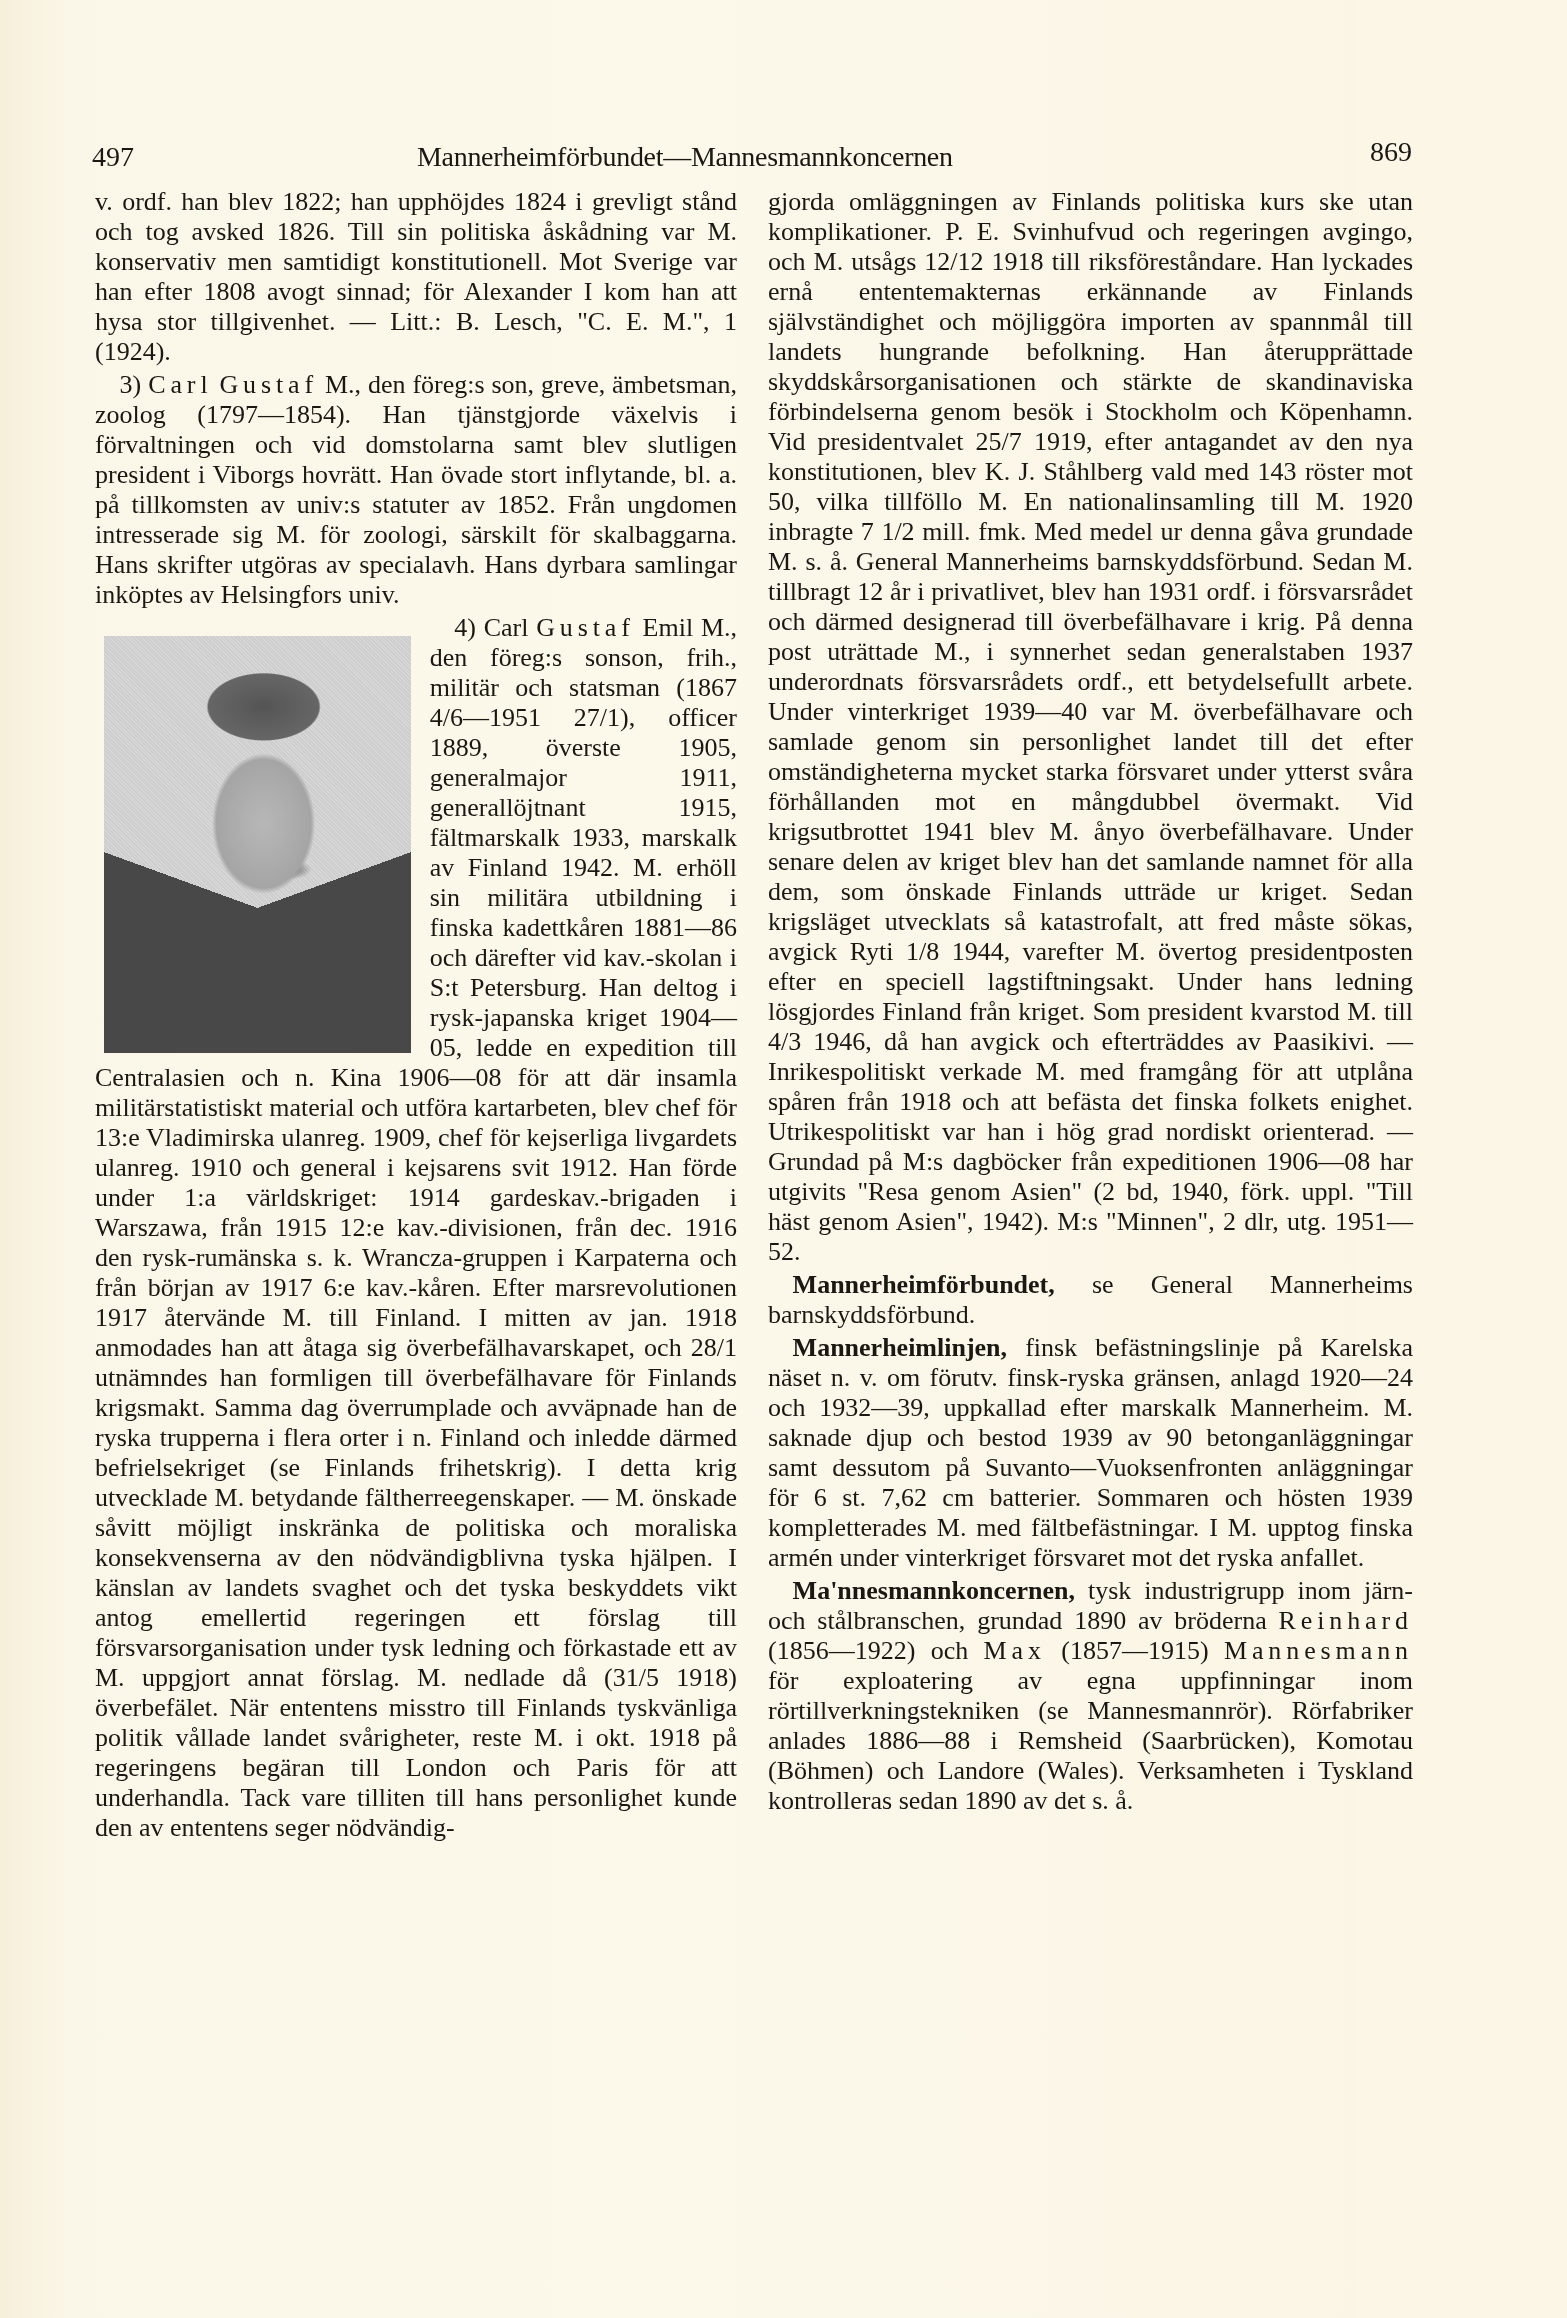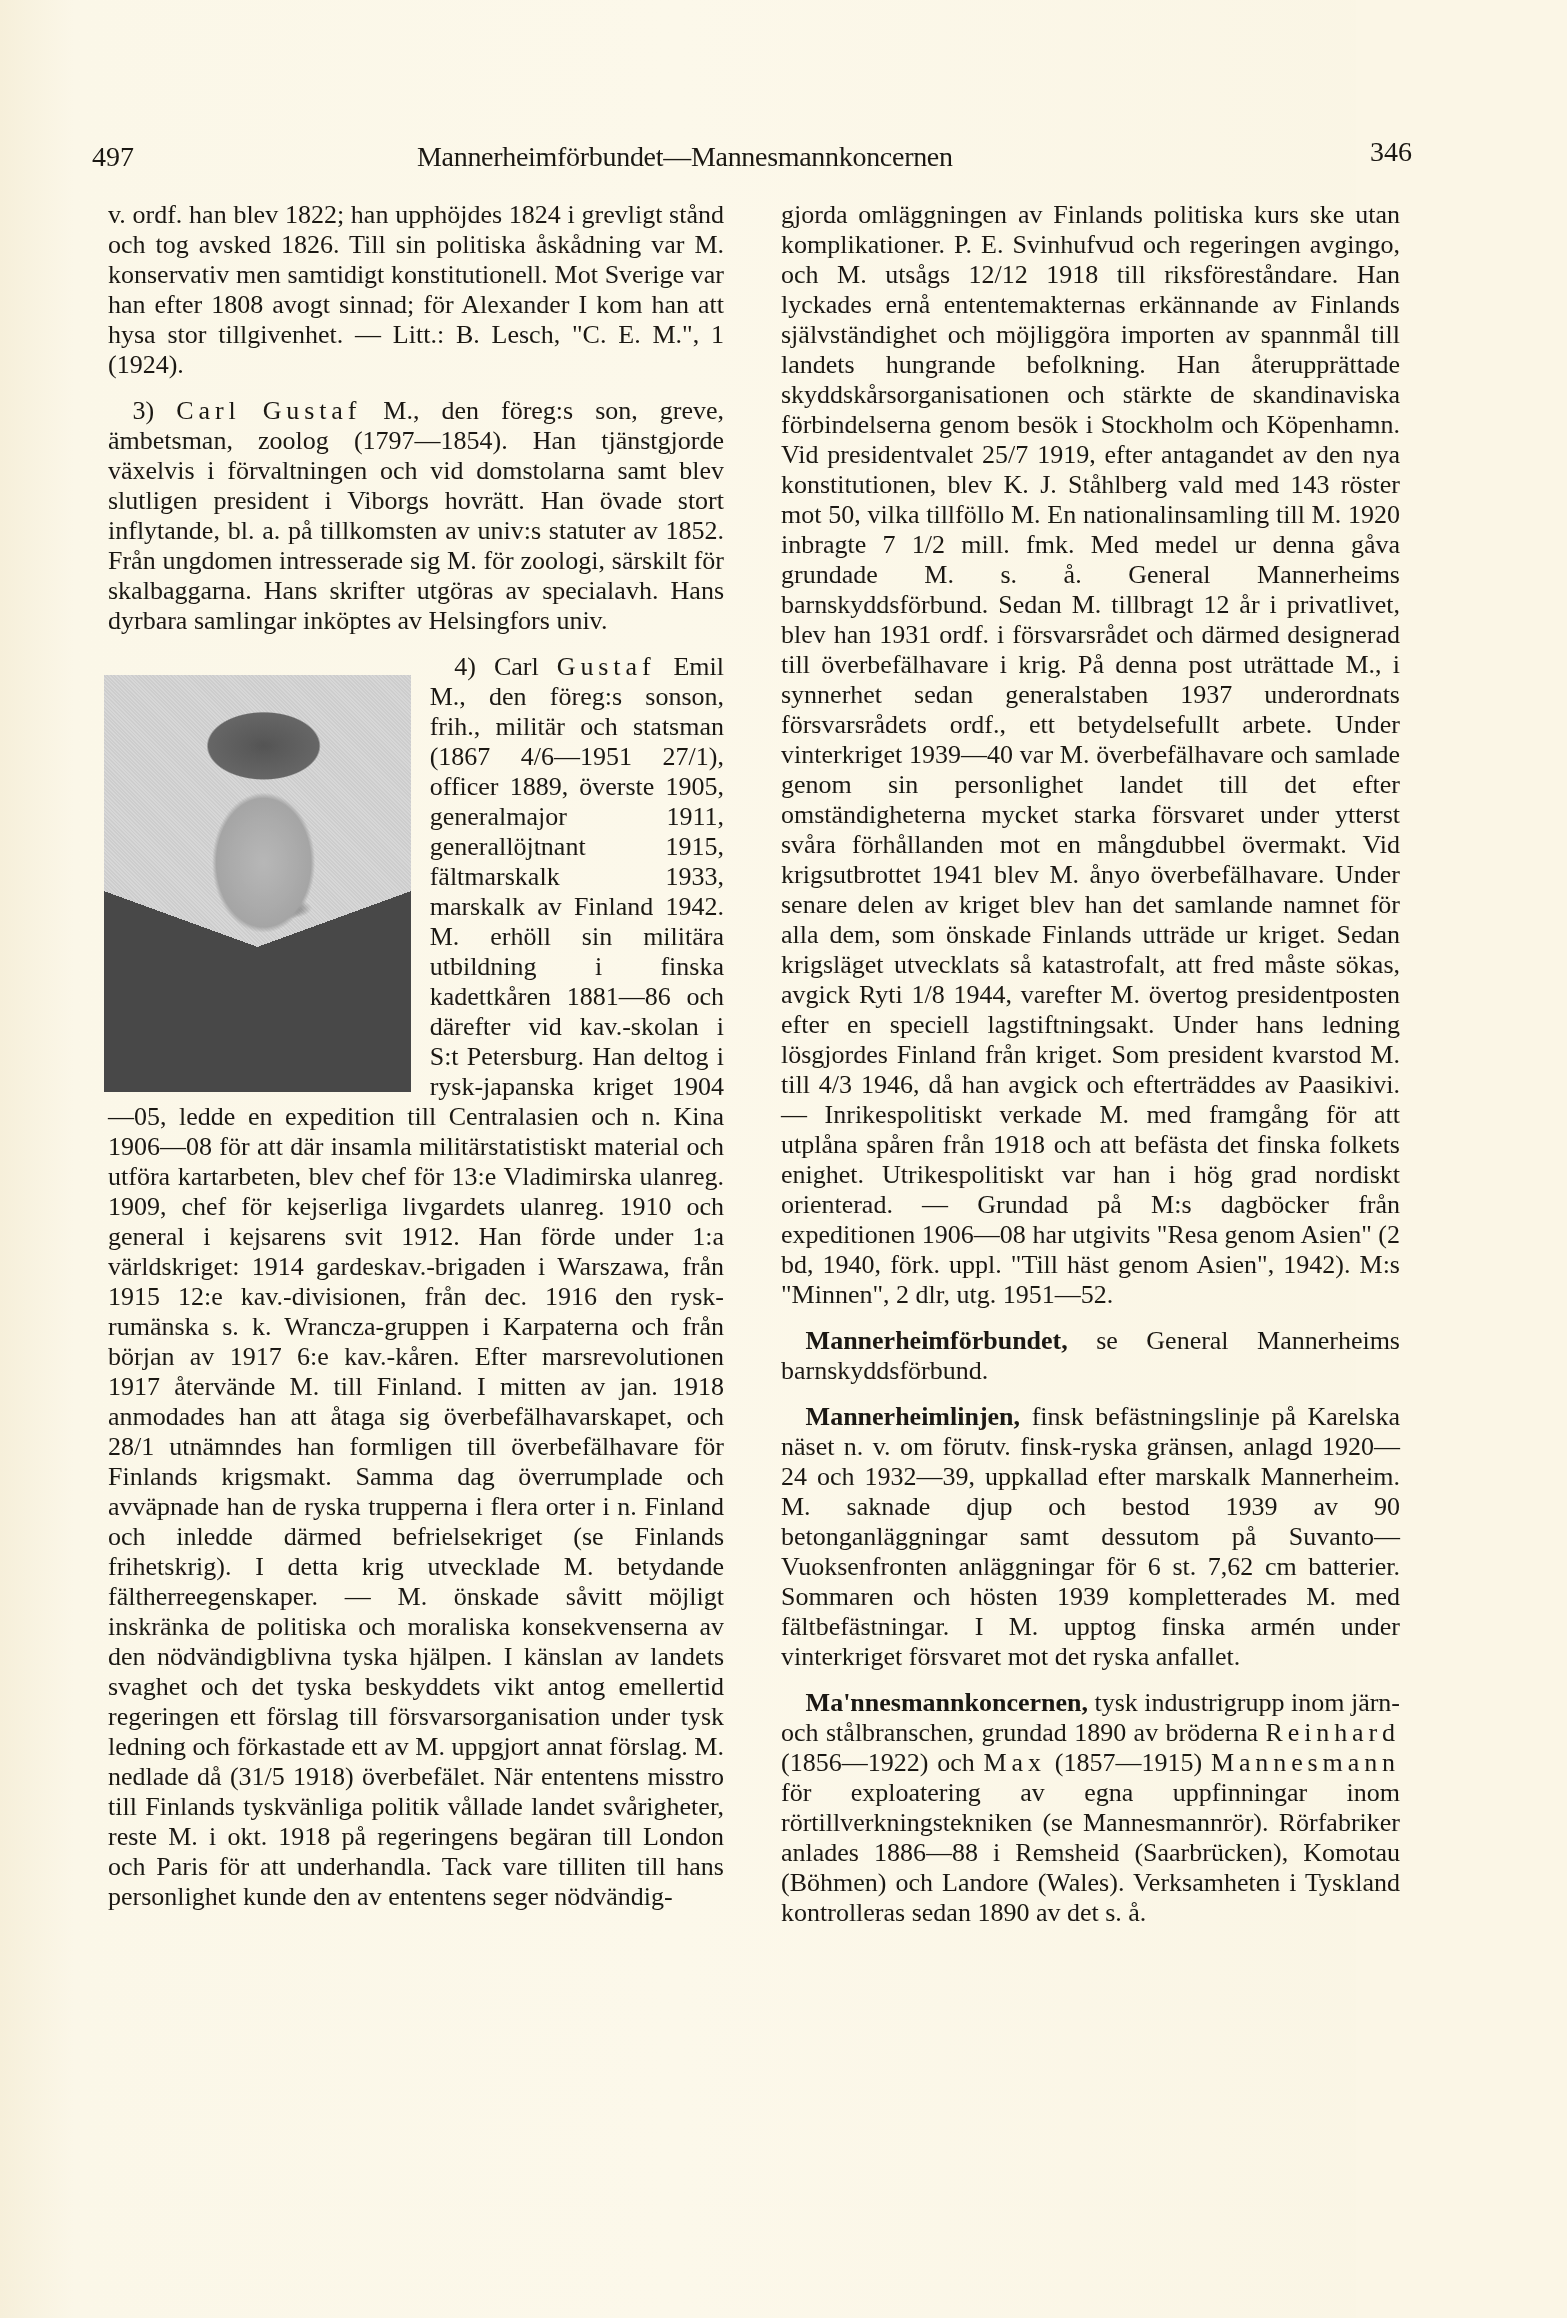--- a/index.html
+++ b/index.html
@@ -12,21 +12,21 @@
   }
   .page { position:absolute; left:0; top:0; width:1356px; height:2319px;
     background: linear-gradient(90deg,#f6efda 0,#fbf7e8 74px,#fcf8ea 50%,#faf5e4 1473px,#f3ecd5 100%); }
   .header { position:absolute; top:141px; left:92px; width:1320px; height:37px; }
   .pg-left { position:absolute; left:0; top:0; font-size:28px; }
   .pg-right { position:absolute; right:0; top:-4.9px; font-size:28px; }
   .running { position:absolute; left:325px; top:0; font-size:28px; font-weight:normal; letter-spacing:-0.3px; }
   .col { position:absolute; font-size:26px; line-height:30px; text-align:justify; }
   .col-left { left:92px; top:184px; width:648px; }
   .col-right { left:765px; top:184px; width:651px; }
-  .col p { margin:16px; text-indent:0; }
+  .col p { margin:3px; text-indent:0; }
   .col p.ind { text-indent:24.6px; }
   .sp { letter-spacing:4.9px; }
   .b { font-weight:bold; }
   .wrap-area { position:relative; }
   .photo { float:left; width:307px; height:417px; margin:23px 18.4px 4.9px 12.3px;
     background:
       radial-gradient(ellipse 92px 55px at 52% 17%, #5a5650 0%, #6b675f 60%, transparent 62%),
       radial-gradient(ellipse 86px 117px at 52% 45%, #b9b4aa 0%, #a9a398 55%, transparent 60%),
       radial-gradient(ellipse 43px 15.3px at 58% 56%, #3f3b35 0%, transparent 70%),
       linear-gradient(160deg, transparent 0 62%, #4e4a43 62% 100%),
@@ -37,21 +37,21 @@
   .photo-inner { width:100%; height:100%; }
 </style>
 </head>
 <body>
 
 <div class="page">
 
   <div class="header">
     <span class="pg-left">497</span>
     <span class="running">Mannerheimförbundet—Mannesmannkoncernen</span>
-    <span class="pg-right">346</span>
+    <span class="pg-right">869</span>
   </div>
 
   <div class="col col-left">
     <p>v. ordf. han blev 1822; han upphöjdes 1824 i grevligt stånd och tog avsked 1826. Till sin politiska åskådning var M. konservativ men samtidigt konstitutionell. Mot Sverige var han efter 1808 avogt sinnad; för Alexander I kom han att hysa stor tillgivenhet. — Litt.: B. Lesch, "C. E. M.", 1 (1924).</p>
     <p class="ind"><span>3) </span><span class="sp">Carl</span> <span class="sp">Gustaf</span><span> M., den föreg:s son, greve, ämbetsman, zoolog (1797—1854). Han tjänstgjorde växelvis i förvaltningen och vid domstolarna samt blev slutligen president i Viborgs hovrätt. Han övade stort inflytande, bl. a. på tillkomsten av univ:s statuter av 1852. Från ungdomen intresserade sig M. för zoologi, särskilt för skalbaggarna. Hans skrifter utgöras av specialavh. Hans dyrbara samlingar inköptes av Helsingfors univ.</span></p>
     <div class="wrap-area">
       <div class="photo" title="Portrait photograph of C. G. E. Mannerheim in military uniform and cap">
           <div class="photo-inner"></div>
         </div>
       <p class="ind"><span>4) Carl </span><span class="sp">Gustaf</span><span> Emil M., den föreg:s sonson, frih., militär och statsman (1867 4/6—1951 27/1), officer 1889, överste 1905, generalmajor 1911, generallöjtnant 1915, fältmarskalk 1933, marskalk av Finland 1942. M. erhöll sin militära utbildning i finska kadettkåren 1881—86 och därefter vid kav.-skolan i S:t Petersburg. Han deltog i rysk-japanska kriget 1904—05, ledde en expedition till Centralasien och n. Kina 1906—08 för att där insamla militärstatistiskt material och utföra kartarbeten, blev chef för 13:e Vladimirska ulanreg. 1909, chef för kejserliga livgardets ulanreg. 1910 och general i kejsarens svit 1912. Han förde under 1:a världskriget: 1914 gardeskav.-brigaden i Warszawa, från 1915 12:e kav.-divisionen, från dec. 1916 den rysk-rumänska s. k. Wrancza-gruppen i Karpaterna och från början av 1917 6:e kav.-kåren. Efter marsrevolutionen 1917 återvände M. till Finland. I mitten av jan. 1918 anmodades han att åtaga sig överbefälhavarskapet, och 28/1 utnämndes han formligen till överbefälhavare för Finlands krigsmakt. Samma dag överrumplade och avväpnade han de ryska trupperna i flera orter i n. Finland och inledde därmed befrielsekriget (se Finlands frihetskrig). I detta krig utvecklade M. betydande fältherreegenskaper. — M. önskade såvitt möjligt inskränka de politiska och moraliska konsekvenserna av den nödvändigblivna tyska hjälpen. I känslan av landets svaghet och det tyska beskyddets vikt antog emellertid regeringen ett förslag till försvarsorganisation under tysk ledning och förkastade ett av M. uppgjort annat förslag. M. nedlade då (31/5 1918) överbefälet. När ententens misstro till Finlands tyskvänliga politik vållade landet svårigheter, reste M. i okt. 1918 på regeringens begäran till London och Paris för att underhandla. Tack vare tilliten till hans personlighet kunde den av ententens seger nödvändig-</span></p>

